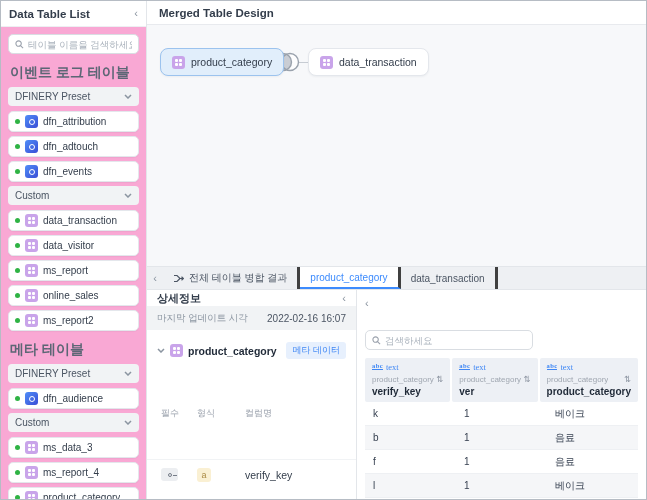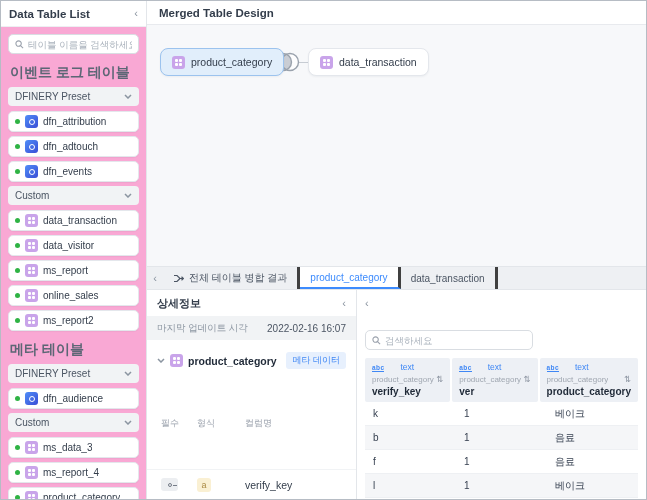--- a/index.html
+++ b/index.html
@@ -44,21 +44,21 @@
   .bottom { flex:1; display:flex; flex-direction:column; border-top:1px solid #e3e6ea; min-height:0; }
   .tabbar { height:23px; background:#eef0f3; display:flex; align-items:stretch; border-bottom:1px solid #e3e6ea; }
   .tab-scroll { width:16px; display:flex; align-items:center; justify-content:center; }
   .tab { display:flex; align-items:center; gap:5px; padding:0 10px; font-size:10px; color:#4b5563; border-right:3px solid #404040; cursor:pointer; }
   .tab.active { background:#fff; color:#3d8bfd; border-bottom:2px solid #3d8bfd; }
   .merge-ic { width:11px; height:9px; stroke:#4b5563; stroke-width:1.2; fill:none; }
   .panels { flex:1; display:flex; min-height:0; }
 
   
   .detail { width:210px; min-width:210px; border-right:1px solid #e3e6ea; background:#fff; }
-  .detail-header { height:26px; display:flex; align-items:center; justify-content:space-between; padding:0 10px; }
+  .detail-header { height:16px; display:flex; align-items:center; justify-content:space-between; padding:0 10px; }
   .panel-title { font-size:11px; font-weight:bold; color:#333d4b; }
   .update-row { height:24px; background:#f1f3f5; display:flex; align-items:center; justify-content:space-between; padding:0 10px; }
   .update-label { font-size:9.5px; color:#8b95a1; }
   .update-value { font-size:10px; color:#4b5563; }
   .tsec { display:flex; align-items:center; gap:5px; padding:12px 10px 8px 10px; }
   .tsec-name { font-size:10.5px; font-weight:bold; color:#1f2937; }
   .meta-badge { margin-left:auto; background:#e7f0fd; color:#3f87f5; font-size:9px; padding:2px 6px; border-radius:3px; }
   .d-head, .d-row { display:grid; grid-template-columns:36px 48px 1fr; align-items:center; padding:0 10px 0 14px;margin-top:36px; }
   .d-head { height:20px; font-size:9px; color:#9aa1ac; }
   .d-row { height:30px; border-top:1px solid #f1f3f5; font-size:10.5px; color:#333d4b; }
@@ -67,21 +67,21 @@
   .key-glyph::after { content:""; position:absolute; left:4px; top:1px; width:4px; height:1px; background:#767d89; }
   .fmt-badge { width:14px; height:14px; background:#faf0d3; border-radius:3px; color:#ab8a44; font-size:9px; display:flex; align-items:center; justify-content:center; }
 
   
   .preview { flex:1; background:#fff; min-width:0; }
   .preview-header { height:26px; display:flex; align-items:center; gap:8px; padding:0 8px; }
   .preview-search { margin:14px 8px 8px 8px; width:168px; }
   .p-table { margin:0 8px; }
   .p-headrow { display:grid; grid-template-columns:1fr 1fr 1fr; column-gap:2px; }
   .p-hcell { background:#edf0f5; padding:4px 7px 5px 7px; border-radius:2px; }
-  .p-line1 { display:flex; align-items:flex-end; gap:16px; }
+  .p-line1 { display:flex; align-items:flex-start; gap:3px;font-family:Liberation Serif, serif; }
   .type-glyph { font-size:6.5px; font-weight:bold; color:#3f87f5; border-bottom:1px solid #3f87f5; letter-spacing:.4px; line-height:1.1; }
   .type-label { font-size:8.5px; color:#3f87f5; }
   .p-line2 { display:flex; align-items:center; justify-content:space-between; margin-top:2px; }
   .col-table { font-size:8px; color:#a0a7b1; white-space:nowrap; overflow:hidden; }
   .sort-ic { font-size:8.5px; color:#8b93a0; }
   .p-colname { font-size:10px; font-weight:bold; color:#1f2937; margin-top:2px; white-space:nowrap; overflow:hidden; }
   .p-row { display:grid; grid-template-columns:1fr 1fr 1fr; height:24px; align-items:center; border-bottom:1px solid #eef0f3; font-size:10px; color:#374151; }
   .p-row.stripe { background:#f5f6f8; }
   .p-cell { padding:0 8px; white-space:nowrap; overflow:hidden; }
 

